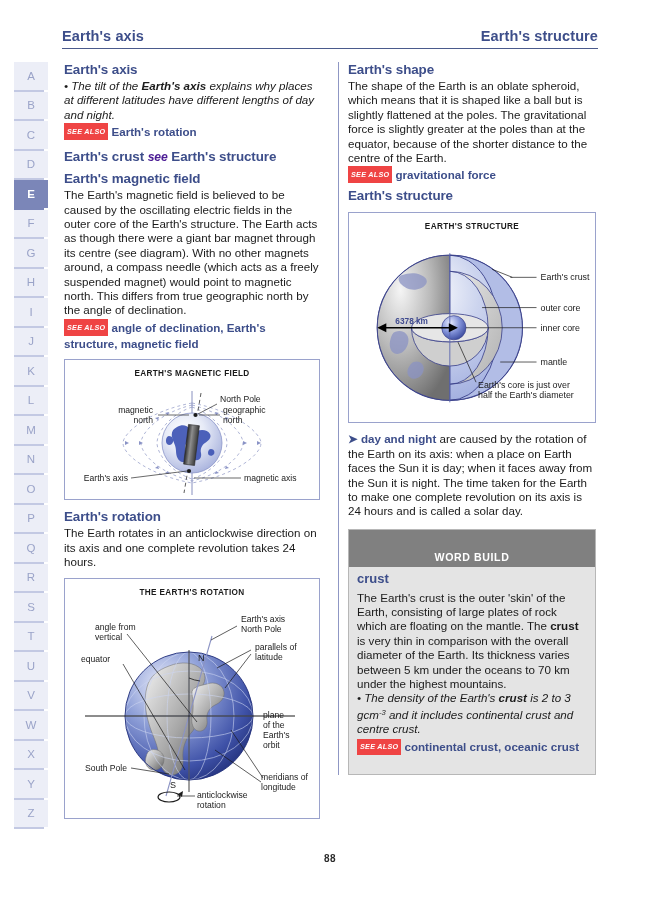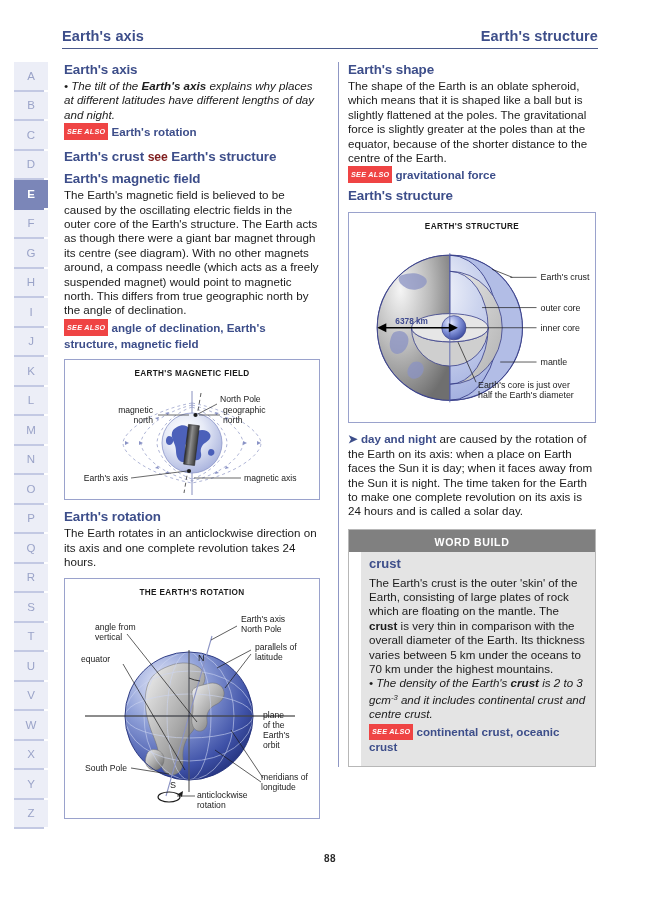--- a/index.html
+++ b/index.html
@@ -41,21 +41,21 @@
 
   
   .col{position:absolute;top:62px;width:256px;font-size:11.6px;line-height:14.4px;}
   .col-left{left:64px;}
   .col-right{left:338px;padding-left:9px;border-left:1.6px solid #8f97c4;width:248px;}
 
   h3.entry{
     font-size:13.4px;font-weight:bold;color:#3d4e8a;
     margin:0 0 1px 0;line-height:16px;letter-spacing:-.1px;
   }
-  h3.entry .see-w{font-weight:bold;color:#7f1d1d;font-size:12.2px;}
+  h3.entry .see-w{font-style:italic;font-weight:bold;color:#4c1d95;font-size:12.2px;}
   h3.entry .xref{color:#3d4e8a;}
   p.body{margin:0 0 0 0;}
   p.example{margin:0;font-style:italic;}
   p.example b{font-weight:bold;font-style:italic;}
   .gap{height:9px;}
   .gap-sm{height:5px;}
 
   .seealso{margin:1px 0 0 0;line-height:15px;}
   .badge{
     display:inline-block;background:#ef4444;color:#ffffff;
@@ -76,23 +76,23 @@
   .fig .fig-title{
     text-align:center;font-size:8.2px;font-weight:bold;letter-spacing:.35px;
     color:#1a1a1a;padding-top:7px;
   }
   .fig svg{display:block;width:100%;}
 
   
   .wordbuild{margin-top:10px;border:1.2px solid #b7b7b7;}
   .wb-head{
     background:#808080;color:#ffffff;text-align:center;
-    font-size:10.6px;font-weight:bold;letter-spacing:.6px;padding:5px 0 3px 0;
-  }
-  .wb-body{background:#e4e4e4;padding:4px 8px 12px 8px;margin-left:12px;}
+    font-size:10.6px;font-weight:bold;letter-spacing:.6px;padding:20px 0 3px 0;
+  }
+  .wb-body{background:#e4e4e4;padding:4px 8px 19px 8px;}
   .wb-term{
     font-size:13px;font-weight:bold;color:#3d4e8a;margin:1px 0 4px 0;
   }
   .wb-body p{margin:0;font-size:11.6px;line-height:14.4px;}
   .wb-body p.example{font-style:italic;}
   .wb-body .seealso{margin-top:2px;}
 
   
   .folio{
     position:absolute;left:0;right:0;bottom:36px;text-align:center;

